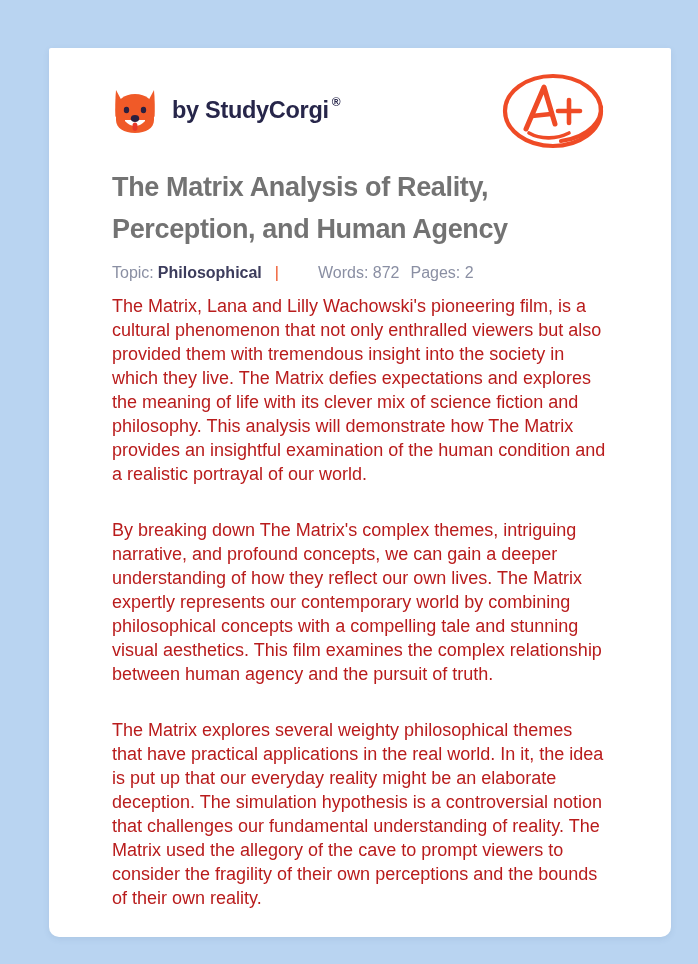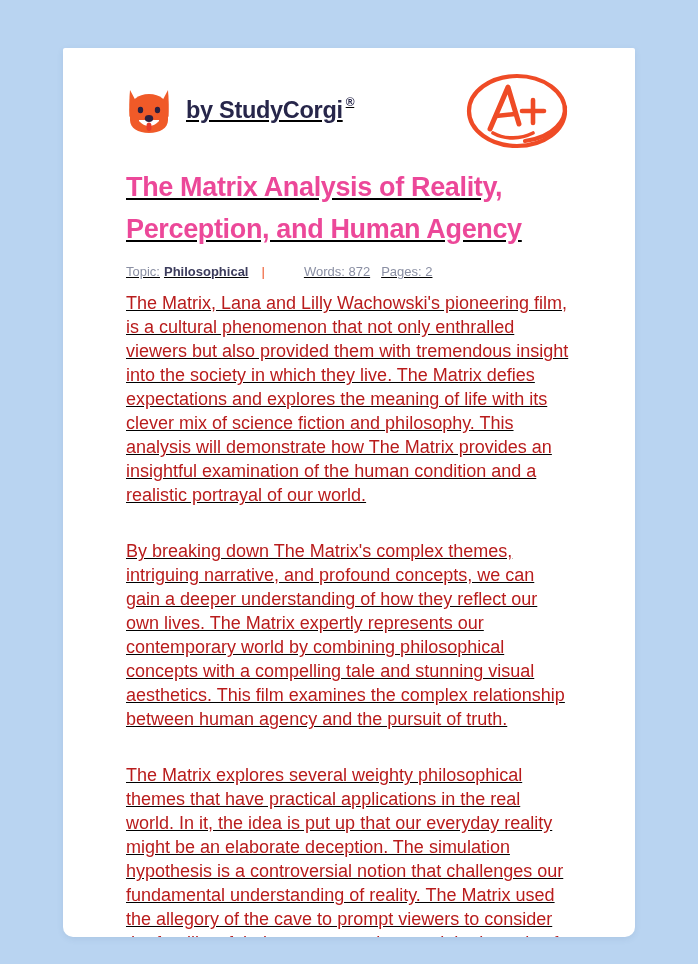--- a/index.html
+++ b/index.html
@@ -11,29 +11,28 @@
     width: 698px;
     height: 964px;
     background: #b9d4f1;
     font-family: "Liberation Sans", sans-serif;
     overflow: hidden;
   }
 
   
   .page-sheet {
     position: absolute;
-    left: 63px;
+    left: 49px;
     top: 48px;
-    width: 572px;
+    width: 622px;
     height: 889px;
     background: #ffffff;
     border-radius: 2px 2px 10px 10px;
     box-shadow: 0 2px 6px rgba(60,90,130,0.10);
     overflow: hidden;
-    text-decoration: underline;
   }
 
   .page-inner {
     padding: 0 64px 0 63px;
   }
 
   
   .doc-header {
     display: flex;
     align-items: center;
@@ -79,28 +78,28 @@
     flex: 0 0 auto;
     display: block;
   }
 
   
   .doc-title {
     margin: 14px 0 0 0;
     font-size: 27px;
     line-height: 1.56;
     font-weight: bold;
-    color: #ec4899;
+    color: #737373;
     letter-spacing: -0.35px;
   }
 
   
   .doc-meta {
     margin-top: 15px;
-    font-size: 13px;
+    font-size: 16px;
     color: #8a8fa3;
     line-height: 1;
     display: flex;
     align-items: baseline;
     flex-wrap: wrap;
   }
   .doc-meta .meta-label { color: #8a8fa3; }
   .doc-meta .meta-topic {
     color: #3c3c5c;
     font-weight: bold;

